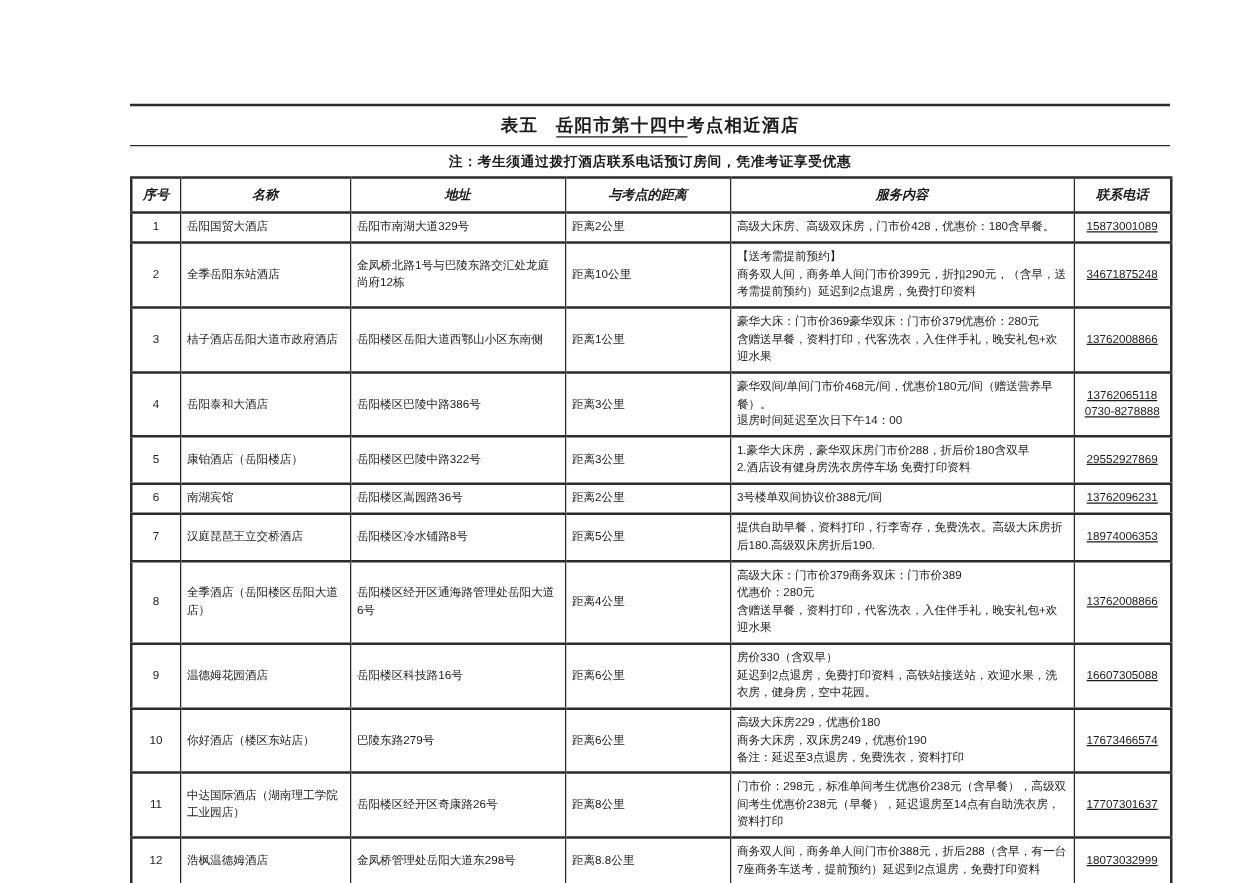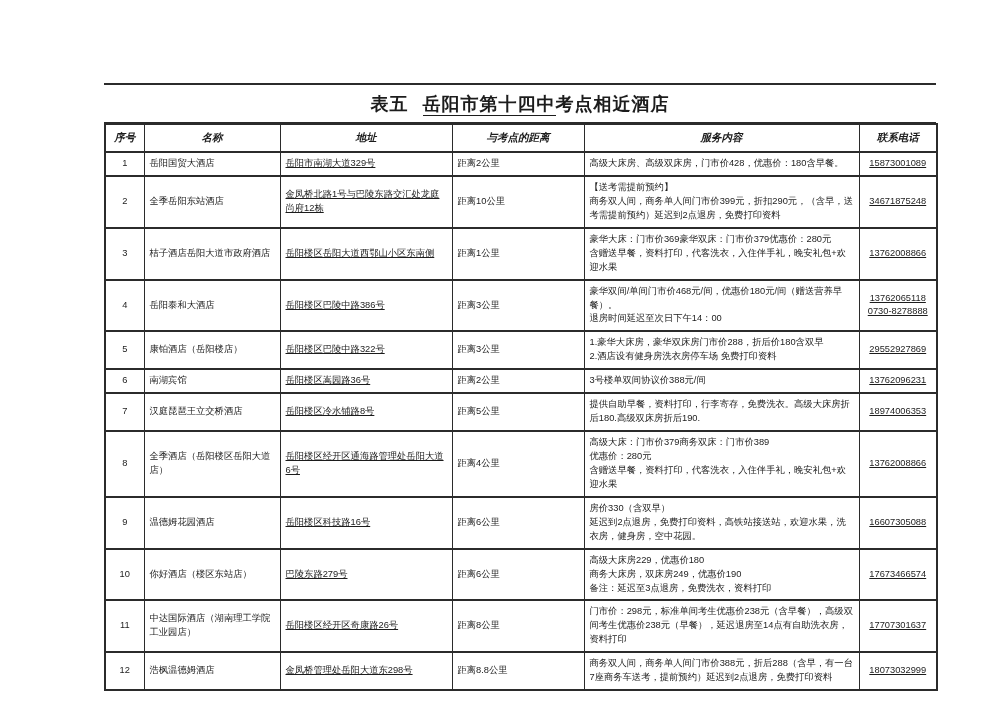--- a/index.html
+++ b/index.html
@@ -15,21 +15,21 @@
     left: 104px; top: 83px;
     width: 832px;
   }
   .title-block {
     border-top: 2px solid #2b2b2b;
     border-bottom: 1px solid #2b2b2b;
     text-align: center;
     padding: 7px 0 6px 0;
   }
   .title-block .t {
-    font-size: 18px;
+    font-size: 14px;
     font-weight: bold;
     letter-spacing: 1px;
   }
   .title-prefix { margin-right: 14px; }
   .title-underlined {
     border-bottom: 1.5px solid #1c1c1c;
     padding-bottom: 1px;
   }
   .note-block {
     text-align: center;
@@ -59,36 +59,37 @@
     text-align: center;
     padding: 6px 2px;
     font-style: italic;
   }
   table.hotels td {
     font-size: 9.3px;
     line-height: 1.5;
   }
   td.c-index { text-align: center; font-size: 9.5px; }
   td.c-name  { font-size: 9.5px; }
-  td.c-addr  { font-size: 9.5px; text-decoration: underline; }
+  td.c-addr  { font-size: 9.5px; }
   td.c-dist  { font-size: 9.5px; }
   td.c-serv  { white-space: pre-line; margin-top: 48px; }
   td.c-phone { text-align: center; white-space: pre-line; font-size: 9.5px; text-decoration: underline; }
 </style>
 </head>
 <body>
 
 <div class="sheet">
 
   <div class="title-block">
     <span class="t">
       <span class="title-prefix">表五</span><span class="title-underlined">岳阳市第十四中</span><span>考点相近酒店</span>
     </span>
   </div>
 
+  <div class="note-block">注：考生须通过拨打酒店联系电话预订房间，凭准考证享受优惠</div>
 
   <table class="hotels">
     <colgroup>
       <col style="width:39px">
       <col style="width:136px">
       <col style="width:172px">
       <col style="width:132px">
       <col style="width:275px">
       <col style="width:78px">
     </colgroup>

